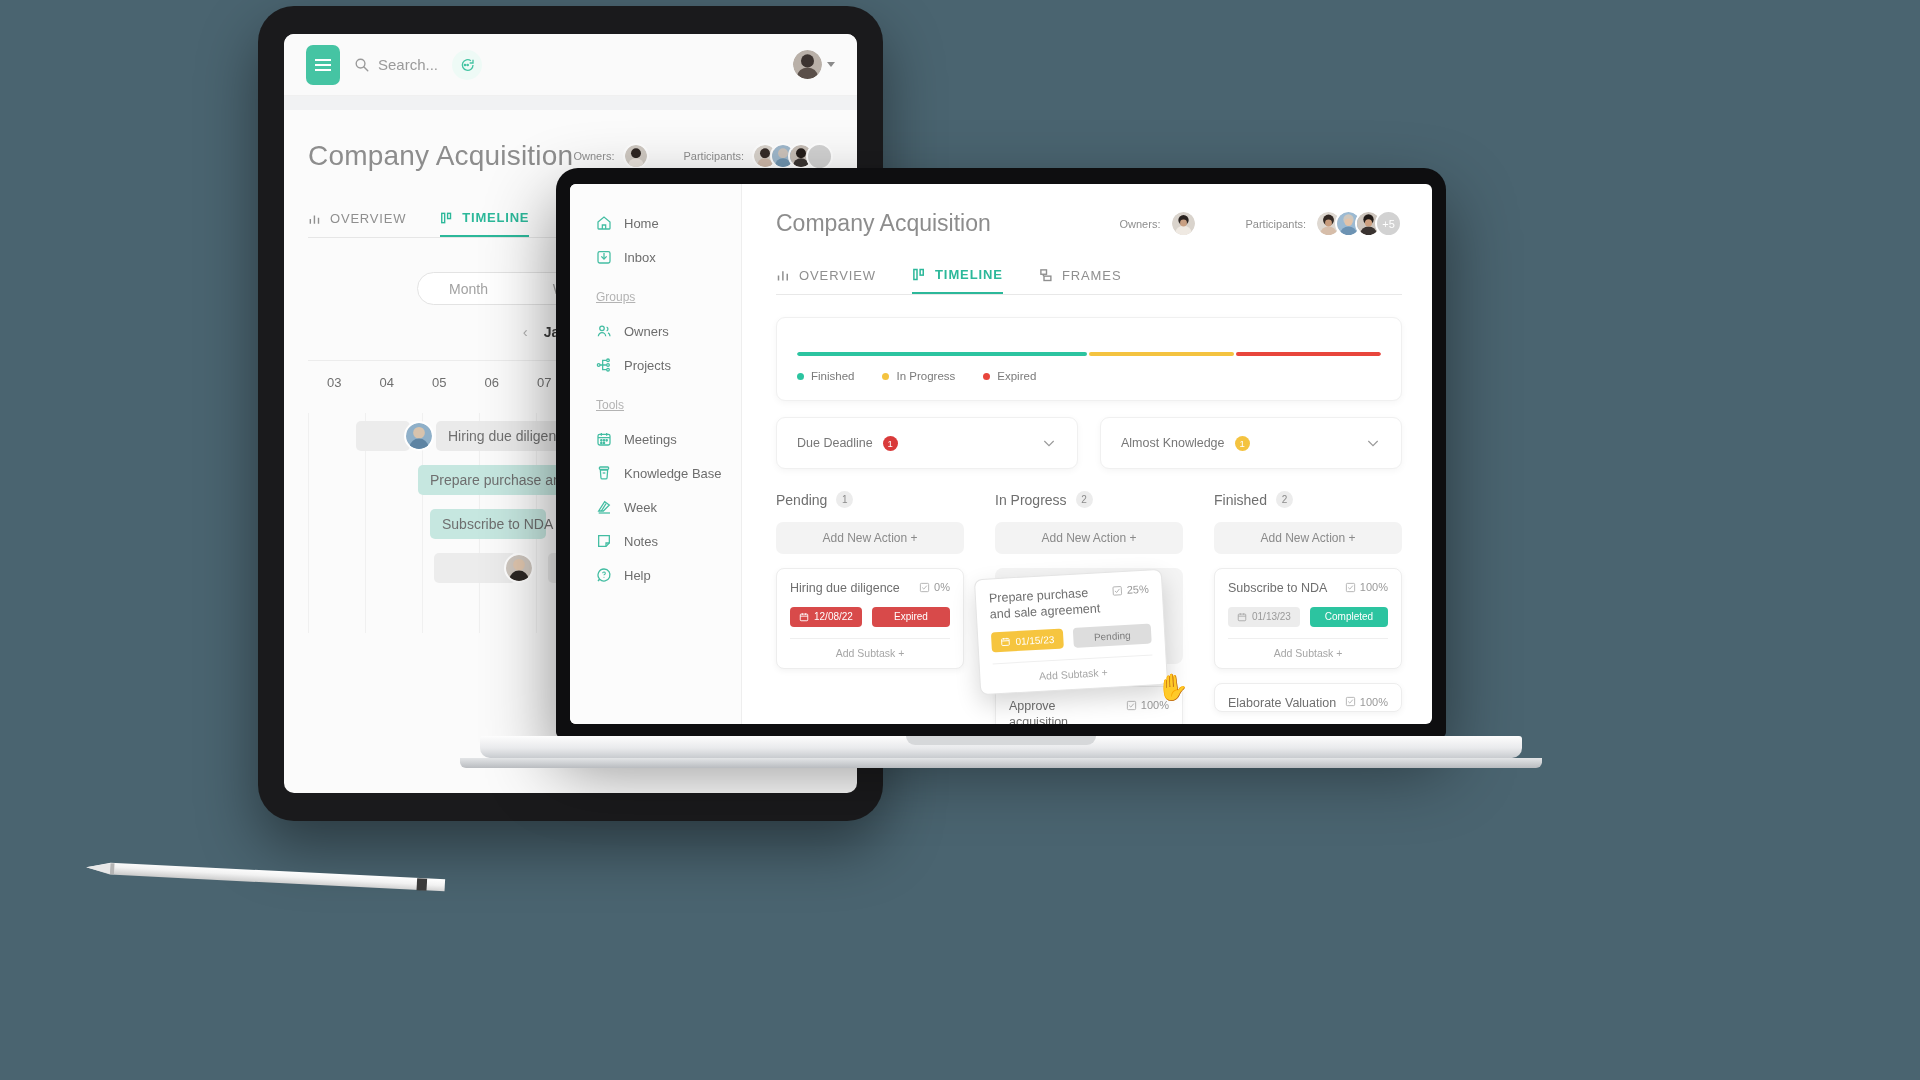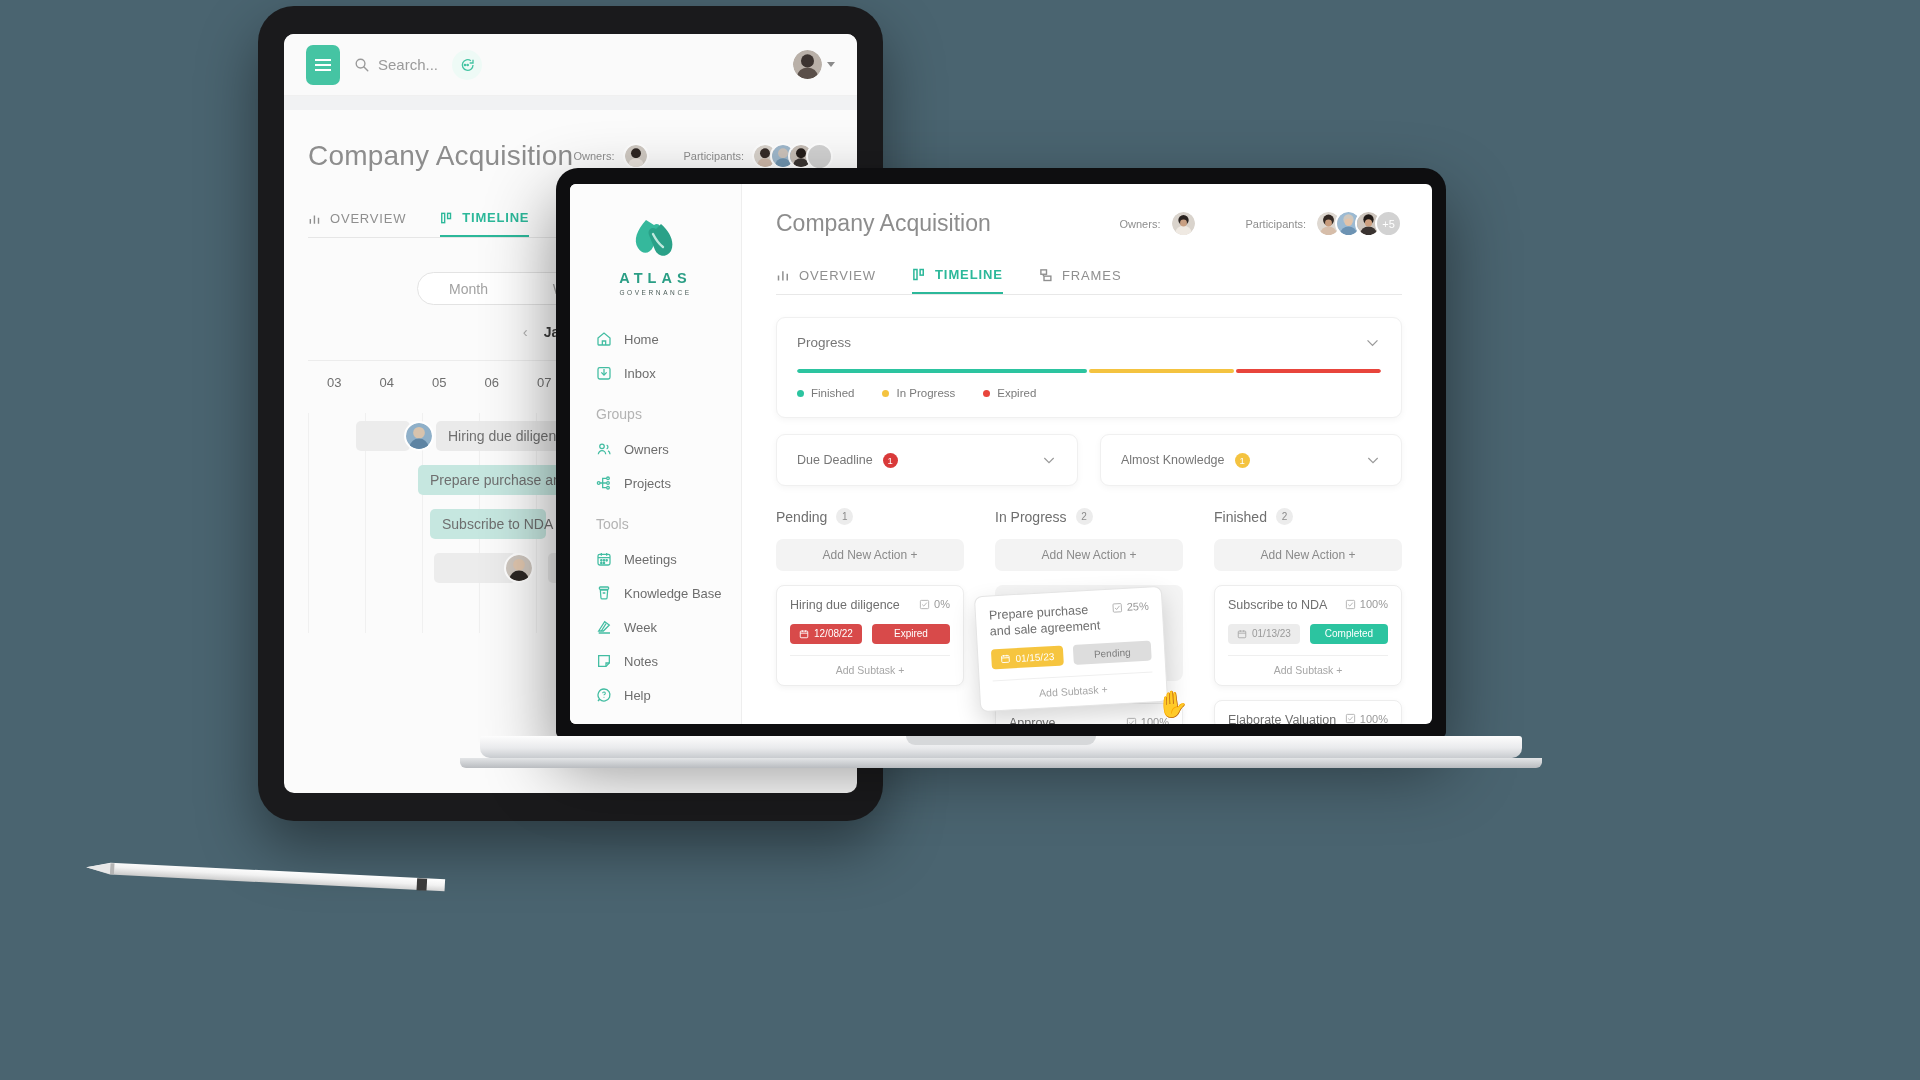--- a/index.html
+++ b/index.html
@@ -133,21 +133,21 @@
     width: 172px; flex: 0 0 172px;
     background: #fcfcfc;
     border-right: 1px solid #eeeeee;
     padding: 22px 0 0 0;
   }
   .logo-box { text-align:center; padding: 8px 0 26px 0; }
   .logo-mark { margin: 0 auto; display:block; }
   .logo-name { font-size: 14.5px; letter-spacing: 5px; color:#2a9e85; font-weight:700; margin-top:6px; }
   .logo-sub { font-size: 6.5px; letter-spacing: 2.6px; color:#4b5c58; margin-top:3px; }
 
-  .nav-group-label { font-size: 14px; color:#b3b3b3; padding: 0 0 0 26px; margin: 16px 0 10px; }
+  .nav-group-label { font-size: 12px; color:#b3b3b3; padding: 0 0 0 26px; margin: 16px 0 10px; text-decoration: underline; }
   .nav-item { display:flex; align-items:center; gap:12px; padding: 9px 0 9px 26px; font-size: 13px; color:#6d6d6d; }
   .nav-item svg { flex: 0 0 auto; }
 
   
   .main { flex: 1; padding: 26px 30px 0 34px; overflow: hidden; position: relative; }
   .m-head { display:flex; align-items:center; }
   .m-title { font-size: 23px; color:#8d8d8d; font-weight: 400; }
   .m-owners { margin-left: auto; display:flex; align-items:center; gap:10px; }
   .m-lab { font-size: 11px; color:#8e8e8e; }
   .m-parts { display:flex; align-items:center; gap:9px; margin-left: 48px; }
@@ -462,29 +462,20 @@
         </div>
       </div>
     </div>
   </div>
 
   <div class="laptop">
     <div class="laptop-lid">
       <div class="laptop-screen">
 
         <aside class="side">
-          <div class="logo-box">
-            <svg class="logo-mark" width="58" height="50" viewBox="0 0 58 50">
-              <path d="M19 6 C10 16, 6 26, 11 34 C15 41, 23 40, 26 33 L33 17 C35 12, 31 8, 27 11 Z" fill="#35b89c"></path>
-              <path d="M34 10 C43 18, 48 28, 44 37 C40 44, 31 43, 28 36 L22 21 C20 16, 25 12, 29 15 Z" fill="#2aa188"></path>
-              <path d="M26 20 C29 26, 32 30, 36 33" stroke="#bfe8dd" stroke-width="2.4" fill="none" stroke-linecap="round"></path>
-            </svg>
-            <div class="logo-name">ATLAS</div>
-            <div class="logo-sub">GOVERNANCE</div>
-          </div>
 
           <div class="nav-item">
             <svg width="16" height="16" viewBox="0 0 24 24" fill="none" stroke="#43bda2" stroke-width="1.9">
                 <path d="M3 10.5 12 3l9 7.5V20a1 1 0 0 1-1 1H4a1 1 0 0 1-1-1z"></path>
                 <path d="M9.5 21v-6h5v6"></path>
               </svg>
             <span>Home</span>
           </div>
           <div class="nav-item">
             <svg width="16" height="16" viewBox="0 0 24 24" fill="none" stroke="#43bda2" stroke-width="1.9">
@@ -648,26 +639,20 @@
               <svg width="15" height="15" viewBox="0 0 24 24" fill="none" stroke="#8f8f8f" stroke-width="2.2">
                   <rect x="3" y="3" width="9" height="7"></rect>
                   <rect x="8" y="13" width="11" height="7"></rect>
                   <line x1="7" y1="10" x2="7" y2="13"></line>
                 </svg>
               <span>FRAMES</span>
             </div>
           </div>
 
           <section class="card-panel">
-            <div class="panel-head">
-              <div class="panel-title">Progress</div>
-              <svg class="chev" width="17" height="17" viewBox="0 0 24 24" fill="none" stroke="#9a9a9a" stroke-width="1.8">
-                  <path d="M5 9l7 7 7-7"></path>
-                </svg>
-            </div>
             <div class="pbar">
               <i style="flex:50; background:#2cc4a0;"></i>
               <i style="flex:25; background:#f4c340;"></i>
               <i style="flex:25; background:#e8453c;"></i>
             </div>
             <div class="legend">
               <span class="lg">
                 <i class="dot" style="background:#2cc4a0"></i>
                 <span>Finished</span>
               </span>

